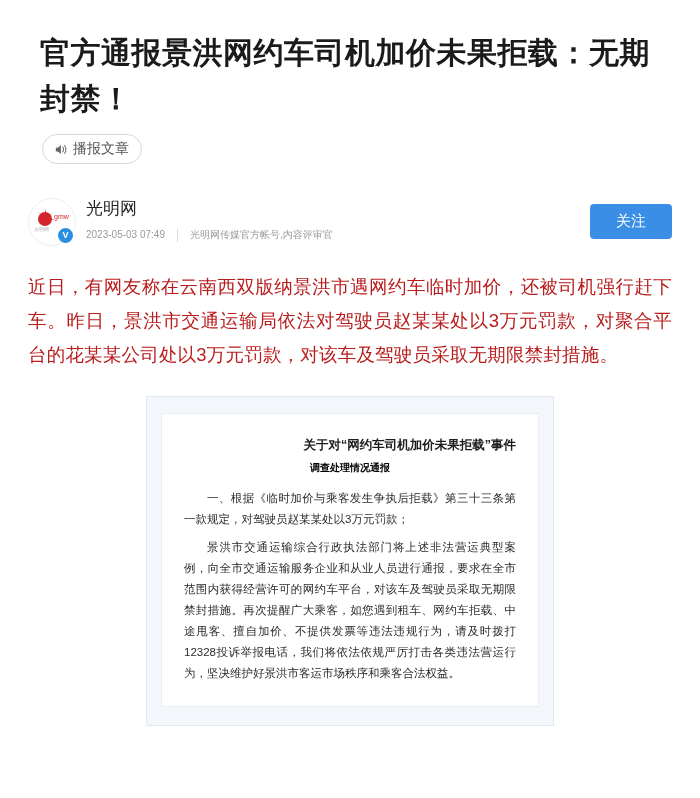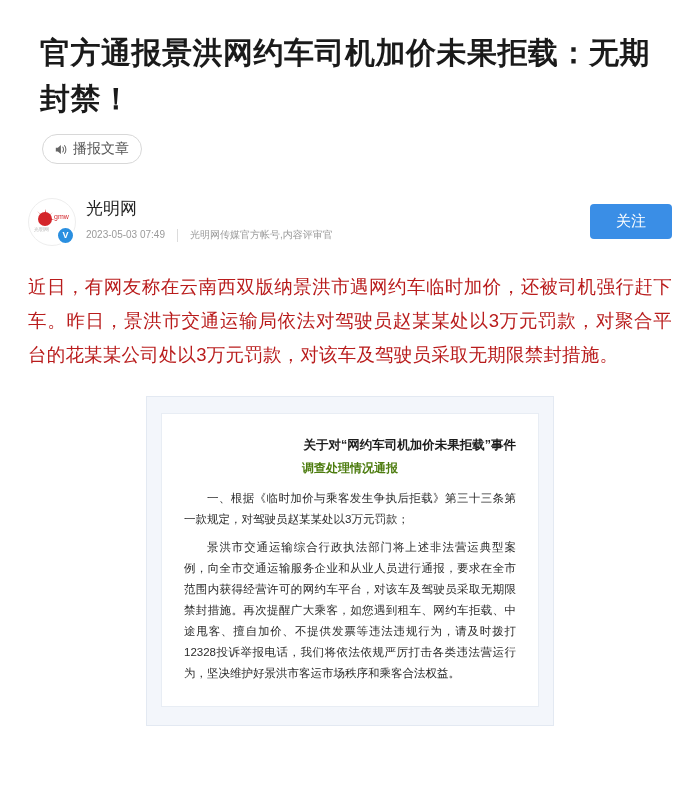--- a/index.html
+++ b/index.html
@@ -165,23 +165,23 @@
   }
   .doc-h1 {
     text-align: right;
     font-size: 12.5px;
     font-weight: bold;
     color: #1c1c1c;
     line-height: 22px;
   }
   .doc-h2 {
     text-align: center;
-    font-size: 12px;
-    font-weight: bold;
-    color: #4d7c0f;
+    font-size: 10px;
+    font-weight: bold;
+    color: #000000;
     line-height: 24px;
     margin-bottom: 8px;
   }
   .doc-p {
     font-size: 11.5px;
     line-height: 21px;
     color: #2b2b2b;
     text-align: justify;
     text-indent: 23px;
     margin: 7px 0 0 0;

